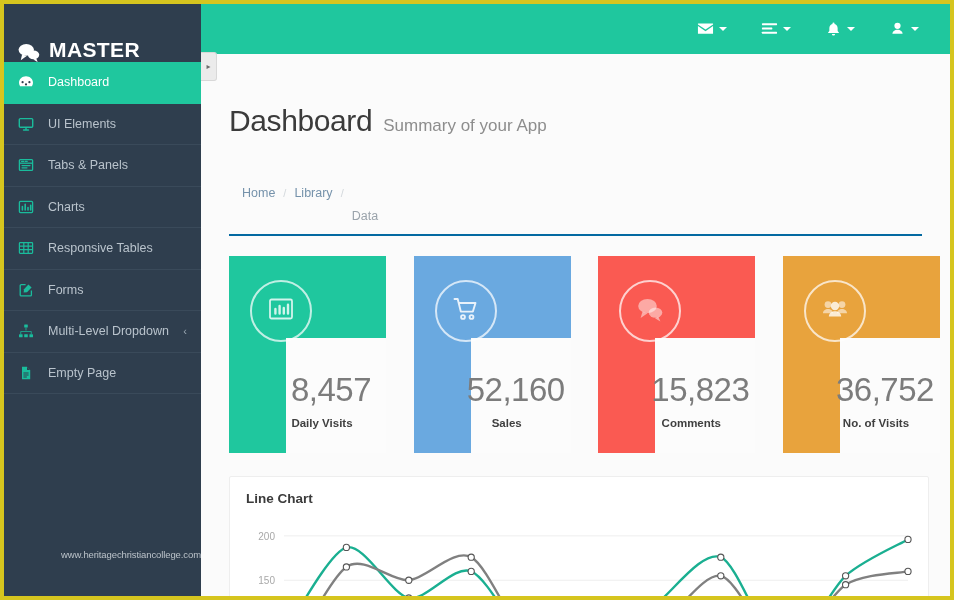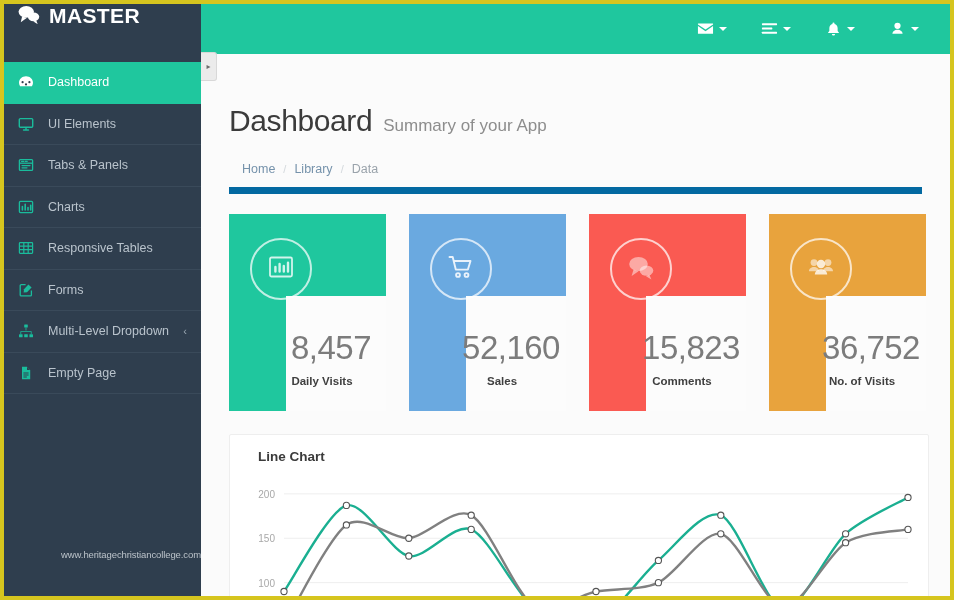--- a/index.html
+++ b/index.html
@@ -10,21 +10,21 @@
     border:4px solid #d6c51e;
     position:relative;
   }
 
   
   #sidebar {
     position:absolute; left:0; top:0; width:197px; height:592px;
     background:#2f3e4e; overflow:hidden;
   }
   #brand {
-    height:58px; display:flex; align-items:flex-start; gap:9px;
+    height:58px; display:flex; align-items:flex-end; gap:9px;
     padding:0 14px; color:#ffffff;
   }
   #brand .logo-ico { width:22px; height:20px; flex:0 0 auto; color:#ffffff; }
   #brand .brand-text {
     font-size:21px; font-weight:bold; letter-spacing:.4px;
     font-family:"Liberation Sans", sans-serif;
   }
   .nav-item {
     display:flex; align-items:center; gap:14px;
     height:41.5px; padding:0 14px;
@@ -76,28 +76,28 @@
 
   
   #content {
     position:absolute; left:197px; top:50px; right:0; bottom:0;
     background:#fbfbfb; overflow:hidden;
   }
   #page-head { padding:22px 28px 0 28px; display:flex; align-items:baseline; gap:11px; }
   #page-title { font-size:30px; color:#3b3b3b; font-weight:normal; letter-spacing:-.4px; }
   #page-sub { font-size:17px; color:#8d8d8d; font-weight:normal;margin-top:40px; }
 
-  #breadcrumb-wrap { margin:16px 28px 0 28px; border-bottom:7px solid #0369a1; }
+  #breadcrumb-wrap { margin:16px 28px 0 28px; border-bottom:2px solid #0369a1; }
   #breadcrumb { display:flex; align-items:center; gap:8px; padding:8px 13px 11px 13px; font-size:12.5px; }
   #breadcrumb .bc-link { color:#7592ab; cursor:pointer; }
   #breadcrumb .bc-sep { color:#d3d8dc; font-size:11px; }
-  #breadcrumb .bc-active { color:#9aa3ab; }
-
-  
-  #cards { display:flex; gap:23px; padding:20px 10px 0 28px; }
+  #breadcrumb .bc-active { color:#9aa3ab;margin-top:47px; }
+
+  
+  #cards { display:flex; gap:23px; padding:20px 10px 0 28px;justify-content:space-between; }
   .card { position:relative; width:157px; height:197px; }
   .card .lshape {
     position:absolute; left:0; top:0; width:100%; height:100%;
   }
   .card .notch { position:absolute; right:0; bottom:0; width:100px; height:115px; background:#fcfcfc; }
   .card .circle {
     position:absolute; left:21px; top:24px; width:62px; height:62px;
     border:2px solid rgba(255,255,255,.72); border-radius:50%;
     display:flex; align-items:center; justify-content:center;
   }
@@ -111,21 +111,21 @@
     position:absolute; right:9px; bottom:24px; width:110px;
     text-align:center; font-size:11.5px; color:#3f3f3f; font-weight:bold;
   }
 
   
   #chart-panel {
     margin:23px 10px 0 28px; width:700px;
     background:#ffffff; border:1px solid #eeeeee;
     border-radius:2px; padding:14px 16px 0 16px; height:200px;
   }
-  #chart-title { font-size:13.5px; color:#3b3b3b; font-weight:bold;margin-left:12px; }
+  #chart-title { font-size:13.5px; color:#3b3b3b; font-weight:bold; }
   #chart-area { position:relative; margin-top:13px; height:150px; }
   #chart-area svg { display:block; }
 </style>
 </head>
 <body>
 
 <aside id="sidebar">
   <div id="brand">
     <span class="logo-ico">
       <svg viewBox="0 0 24 22" fill="currentColor">

